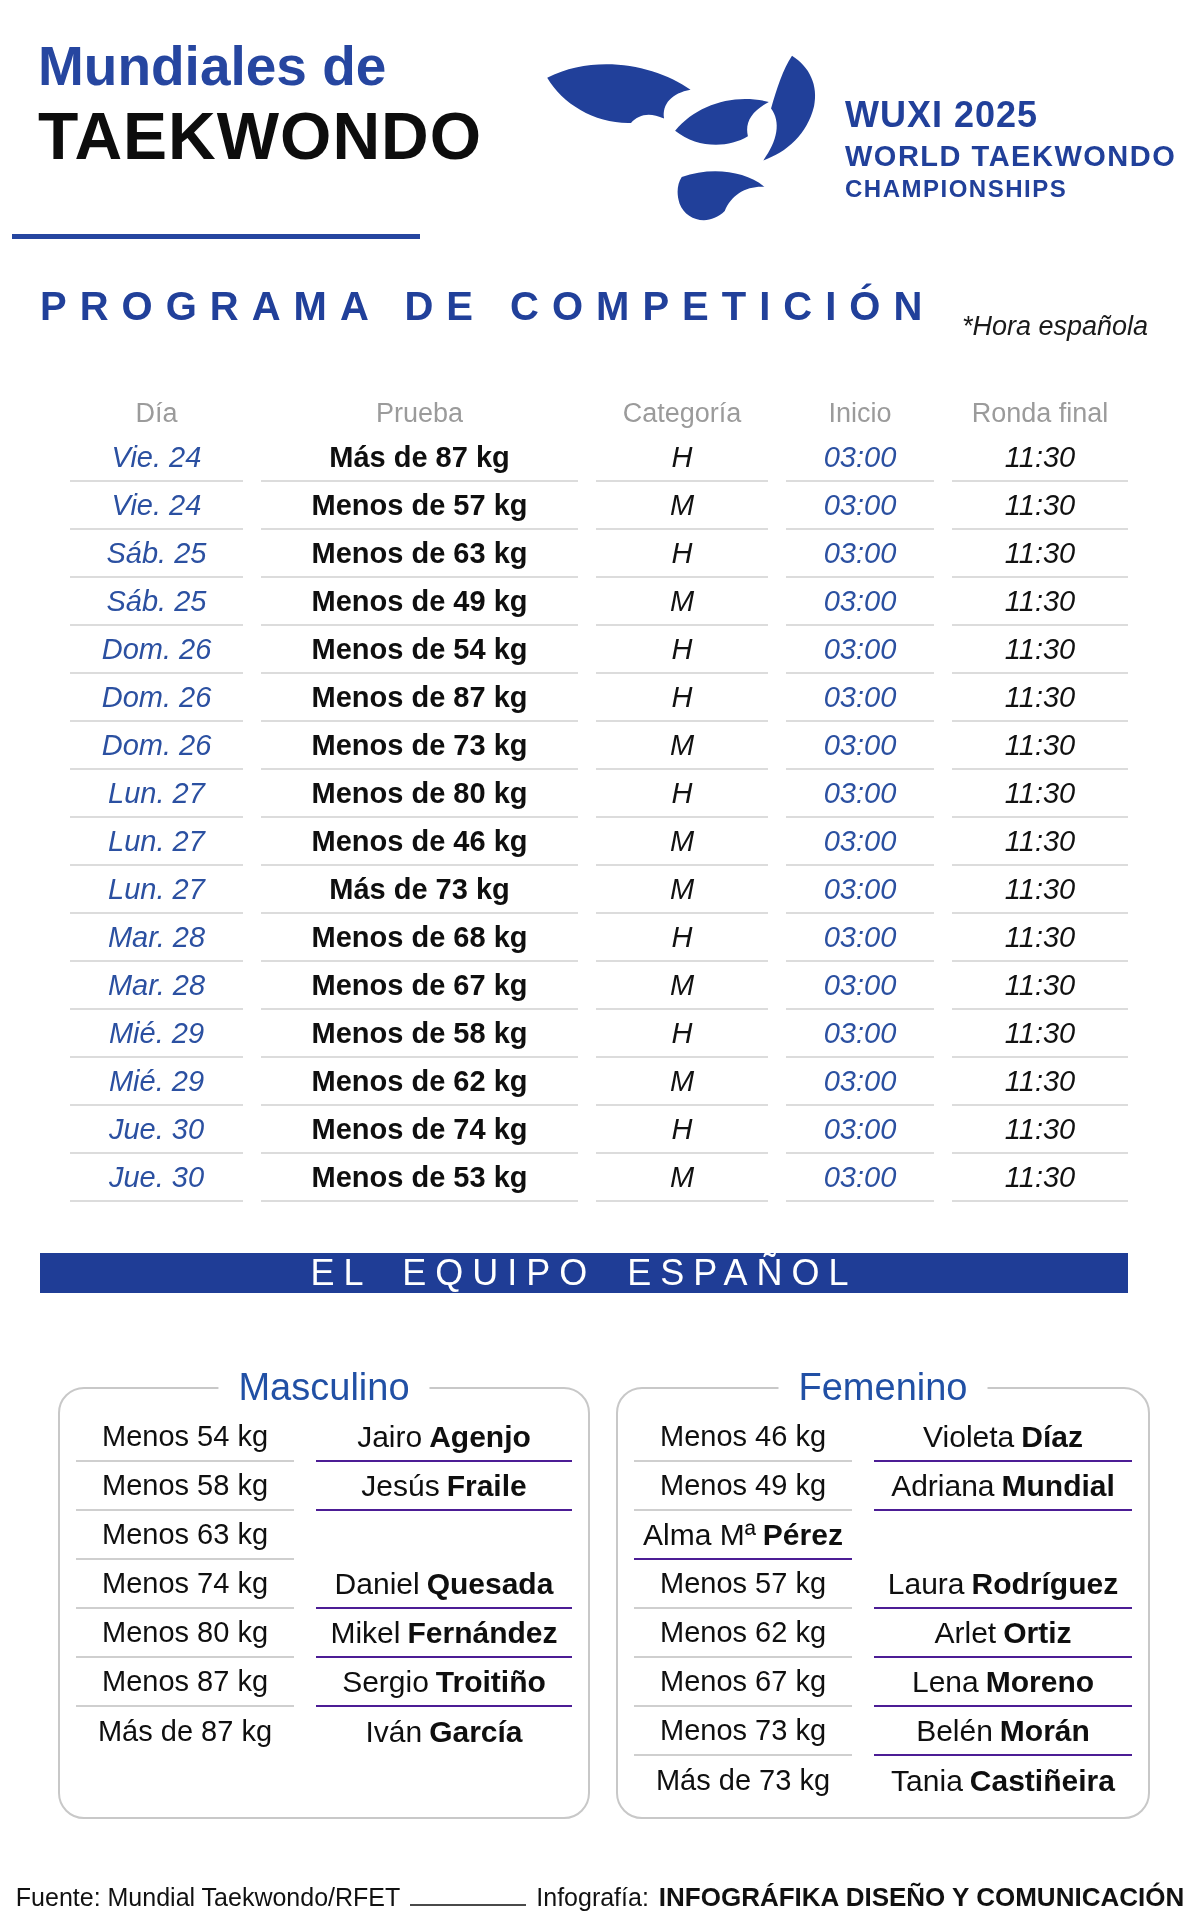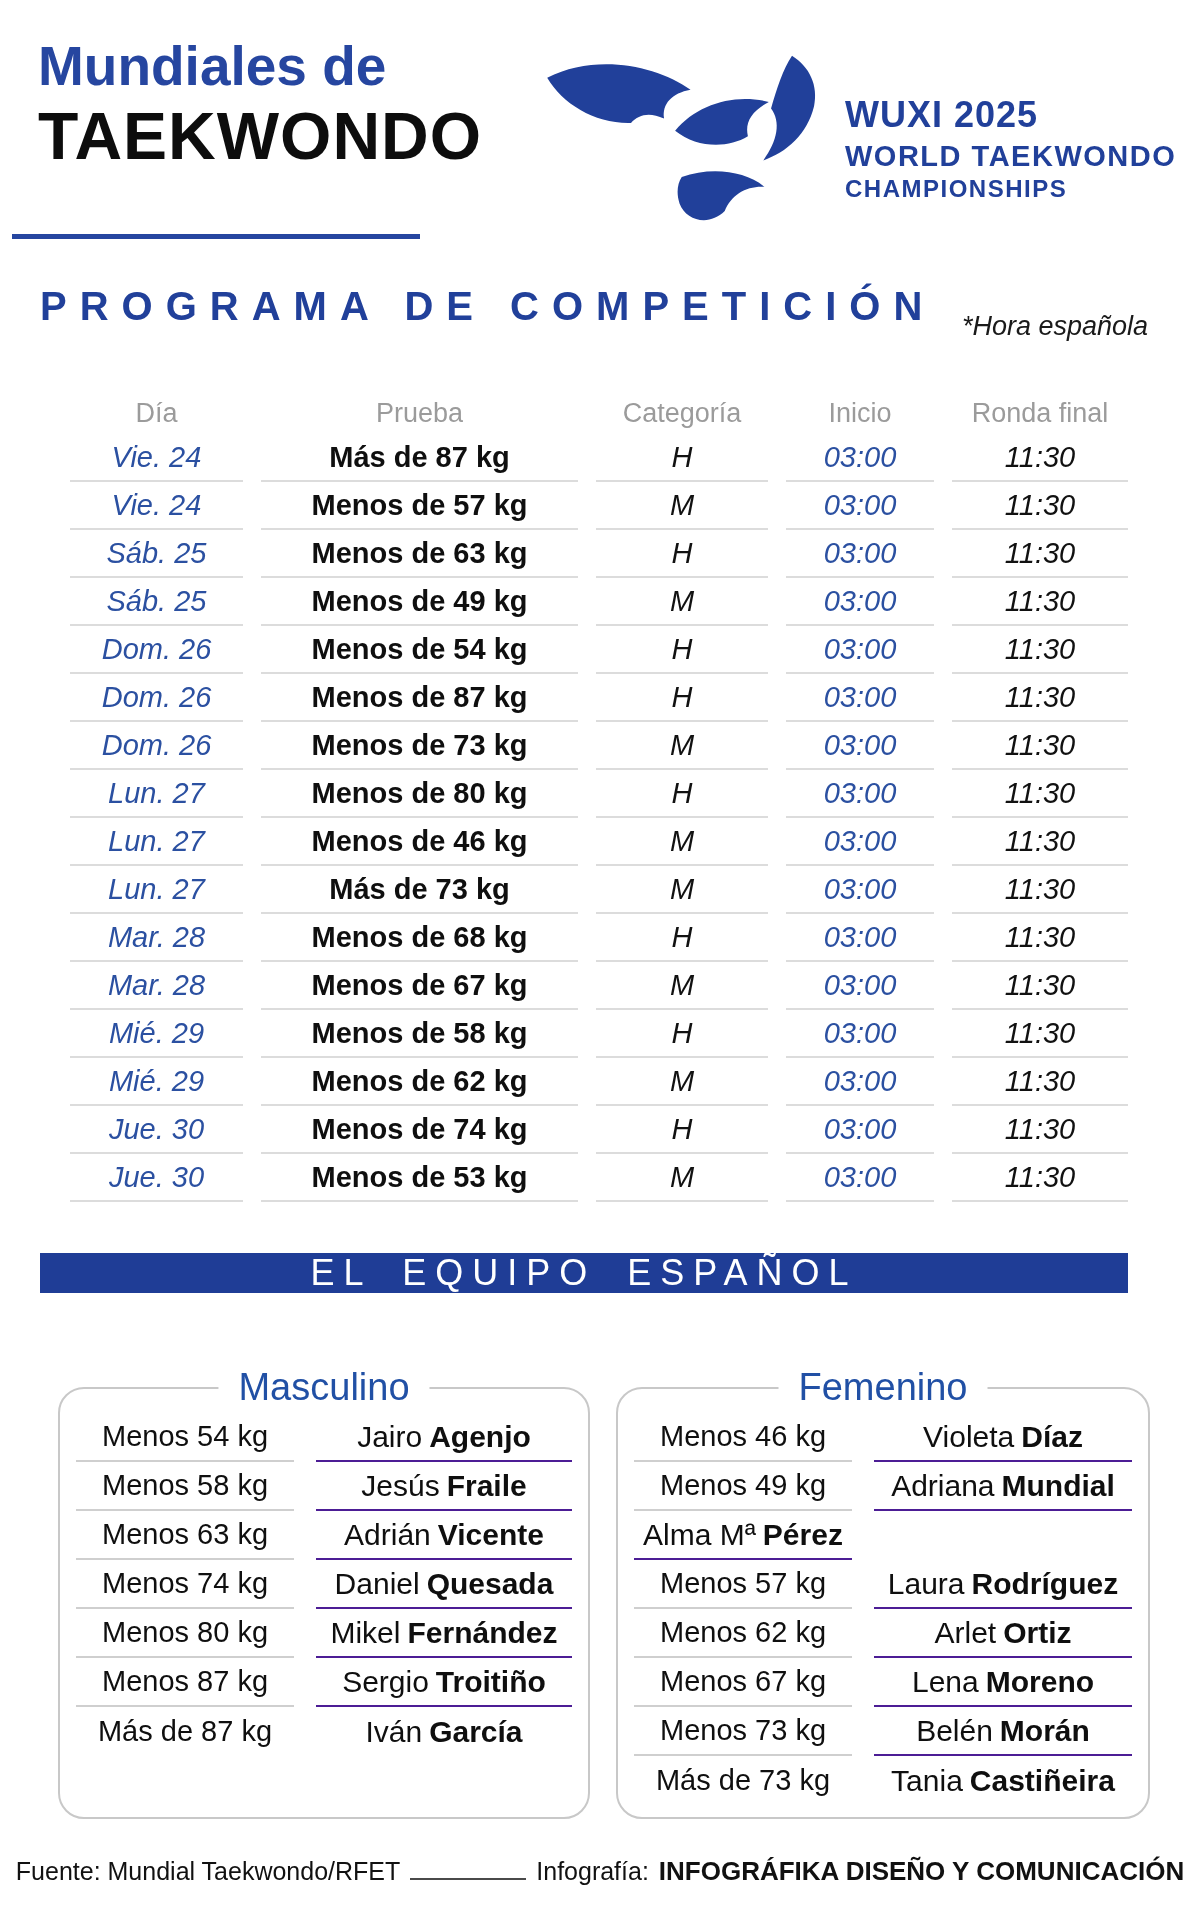--- a/index.html
+++ b/index.html
@@ -52,21 +52,21 @@
   .p-weight,.p-name{display:flex;align-items:center;justify-content:center;font-size:29px;white-space:nowrap;}
   .p-weight{border-bottom:2px solid #cfcfcf;color:#0f0f0f;}
   .p-name{border-bottom:2px solid #4c1d95;color:#0f0f0f;font-size:30px;}
   .p-name b{margin-left:7px;}
   .p-row:last-child .p-weight,.p-row:last-child .p-name{border-bottom:none;}
 
   
   .footer{position:absolute;left:0;top:1856px;width:1200px;display:flex;align-items:baseline;
           justify-content:center;gap:10px;font-size:25px;color:#111;white-space:nowrap;}
   .footer-rule{display:inline-block;width:116px;border-bottom:2px solid #4a4a4a;}
-  .footer b{font-size:26px;}
+  .footer b{font-size:26px;margin-top:26px;}
 </style>
 </head>
 <body>
 
 <div class="page">
 
   <div class="title-block">
     <div class="title-1">Mundiales de</div>
     <div class="title-2">TAEKWONDO</div>
   </div>
@@ -229,24 +229,20 @@
         </div>
         <div class="p-row">
           <div class="p-weight">Menos 58 kg</div>
           <div class="p-name">
             <span>Jesús</span>
             <b>Fraile</b>
           </div>
         </div>
         <div class="p-row">
           <div class="p-weight">Menos 63 kg</div>
-          <div class="p-name">
-            <span>Adrián</span>
-            <b>Vicente</b>
-          </div>
         </div>
         <div class="p-row">
           <div class="p-weight">Menos 74 kg</div>
           <div class="p-name">
             <span>Daniel</span>
             <b>Quesada</b>
           </div>
         </div>
         <div class="p-row">
           <div class="p-weight">Menos 80 kg</div>

